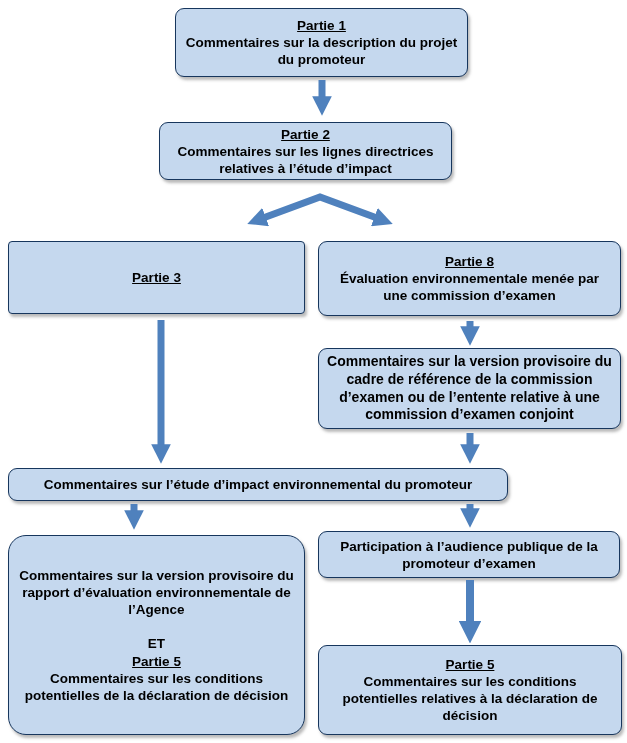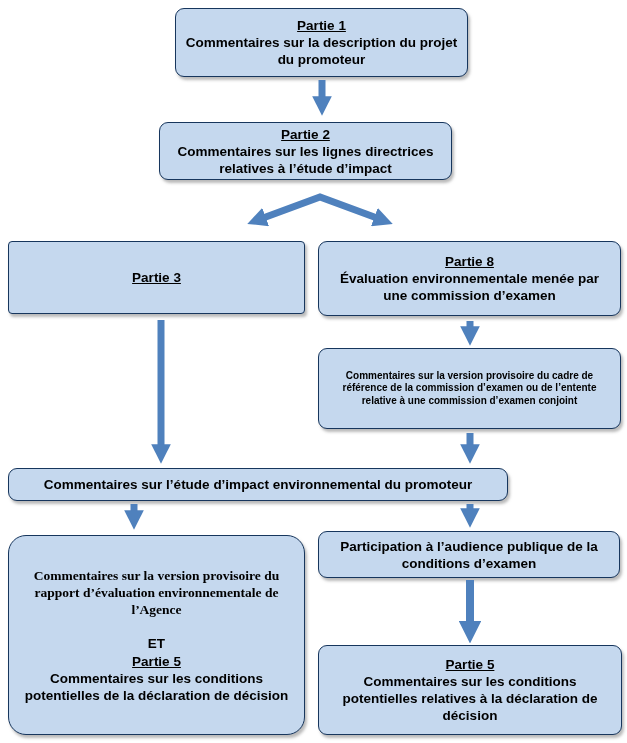--- a/index.html
+++ b/index.html
@@ -13,26 +13,26 @@
     box-shadow:2px 3px 3px rgba(130,130,130,.55);
     display:flex;flex-direction:column;align-items:center;justify-content:center;
     text-align:center;font-weight:bold;color:#000;
     font-size:13.5px;line-height:1.26;padding:2px 8px;
   }
   .node-heading{text-decoration:underline;}
   .n1{left:175px;top:8px;width:293px;height:69px;}
   .n2{left:159px;top:122px;width:293px;height:58px;}
   .n3{left:8px;top:241px;width:297px;height:73px;border-radius:4px;}
   .n4{left:318px;top:241px;width:303px;height:75px;}
-  .n5{left:318px;top:348px;width:303px;height:81px;font-size:10px;}
+  .n5{left:318px;top:348px;width:303px;height:81px;font-size:14px;}
   .n6{left:8px;top:468px;width:500px;height:33px;border-radius:9px;}
   .n7{left:8px;top:535px;width:297px;height:200px;border-radius:18px;}
   .n8{left:318px;top:531px;width:302px;height:47px;}
   .n9{left:318px;top:645px;width:304px;height:90px;}
-  .n7 .part-top{margin-bottom:17px;font-family:Liberation Serif, serif;}
+  .n7 .part-top{margin-bottom:17px;}
   .n7 .part-et{margin-bottom:1px;}
   .arrow{position:absolute;overflow:visible;}
   .arrow line,.arrow path{stroke:#4f81bd;fill:none;}
 </style>
 </head>
 <body>
 
 <div class="canvas">
 
   <svg width="0" height="0" style="position:absolute" aria-hidden="true">
@@ -71,21 +71,21 @@
   </div>
 
   <div class="node n7">
     <div class="part-top">Commentaires sur la version provisoire du rapport d’évaluation environnementale de l’Agence</div>
     <div class="part-et">ET</div>
     <div class="node-heading">Partie 5</div>
     <div class="part-bottom">Commentaires sur les conditions potentielles de la déclaration de décision</div>
   </div>
 
   <div class="node n8">
-    <div class="node-body">Participation à l’audience publique de la conditions d’examen</div>
+    <div class="node-body">Participation à l’audience publique de la promoteur d’examen</div>
   </div>
 
   <div class="node n9">
     <div class="node-heading">Partie 5</div>
     <div class="node-body">Commentaires sur les conditions potentielles relatives à la déclaration de décision</div>
   </div>
 
   <svg class="arrow" style="left:310px;top:78px" width="24" height="42">
     <line x1="12" y1="2" x2="12" y2="26" stroke-width="7" marker-end="url(#ah)"></line>
   </svg>

